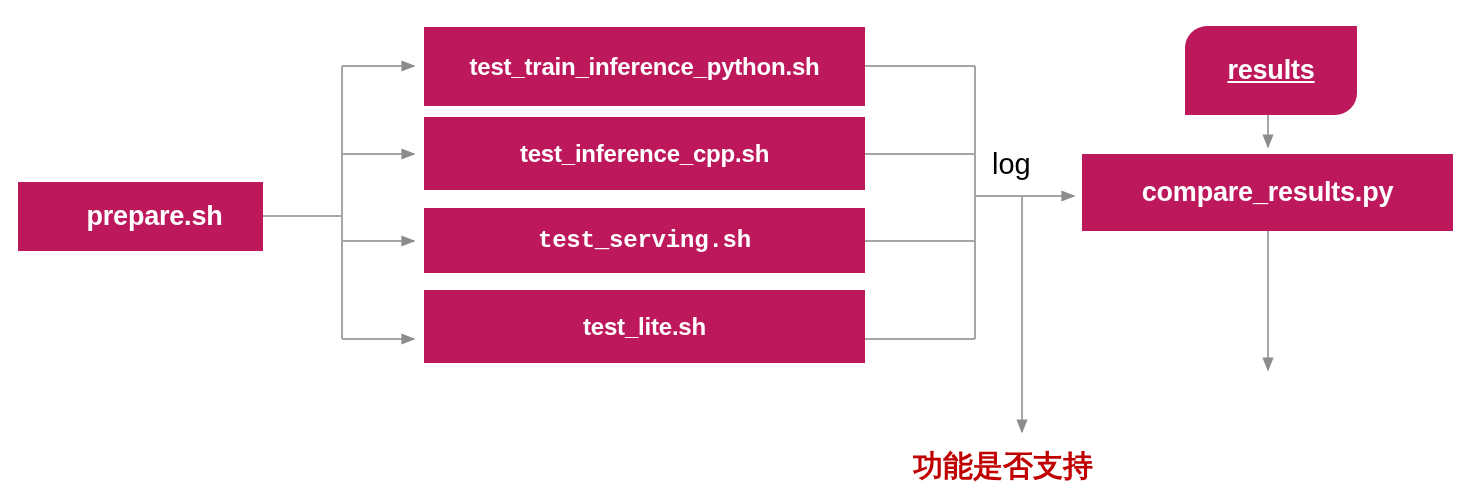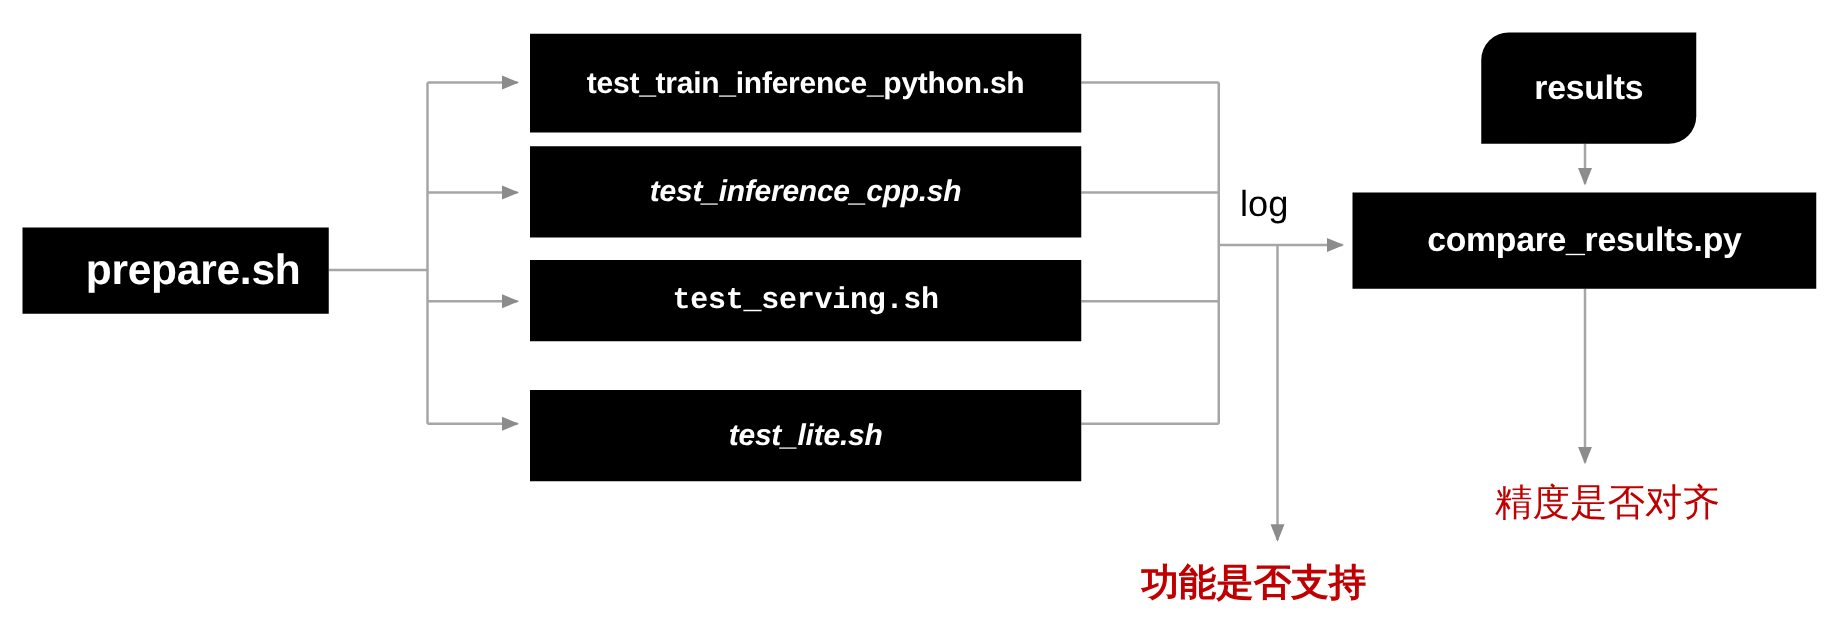--- a/index.html
+++ b/index.html
@@ -12,54 +12,55 @@
   }
   #canvas {
     position: relative;
     width: 1478px;
     height: 498px;
     background: #ffffff;
     overflow: hidden;
   }
   .node {
     position: absolute;
-    background: #000000;
+    background: #be185d;
     color: #ffffff;
     font-weight: bold;
     display: flex;
     align-items: center;
     justify-content: center;
     text-align: center;
     letter-spacing: -0.2px;
     box-sizing: border-box;
   }
   
   #node-prepare {
     left: 18px;  top: 182px;
     width: 245px; height: 69px;
-    font-size: 34px;
+    font-size: 27px;
     padding-left: 28px;
   }
   
   .node-mid {
     left: 424px;
     width: 441px;
     font-size: 24px;
   }
   #node-train   { top: 27px;  height: 79px; }
-  #node-cpp     { top: 117px; height: 73px; font-style: italic; }
+  #node-cpp     { top: 117px; height: 73px; }
   #node-serving { top: 208px; height: 65px; font-family: Liberation Mono, monospace; }
-  #node-lite    { top: 312px; height: 73px; font-style: italic; }
+  #node-lite    { top: 290px; height: 73px; }
 
   
   #node-results {
     left: 1185px; top: 26px;
     width: 172px; height: 89px;
     font-size: 27px;
     border-radius: 22px 0px 22px 0px;
+    text-decoration: underline;
   }
   
   #node-compare {
     left: 1082px; top: 154px;
     width: 371px; height: 77px;
     font-size: 27px;
   }
 
   
   #wires {
@@ -139,15 +140,14 @@
   <div class="node node-mid" id="node-lite">test_lite.sh</div>
 
   <div class="node" id="node-results">results</div>
 
   <div class="node" id="node-compare">compare_results.py</div>
 
   <div class="label" id="label-log">log</div>
 
   <div class="label label-red" id="label-func">功能是否支持</div>
 
-  <div class="label label-red" id="label-prec">精度是否对齐</div>
 
 </div>
 
 </body></html>

